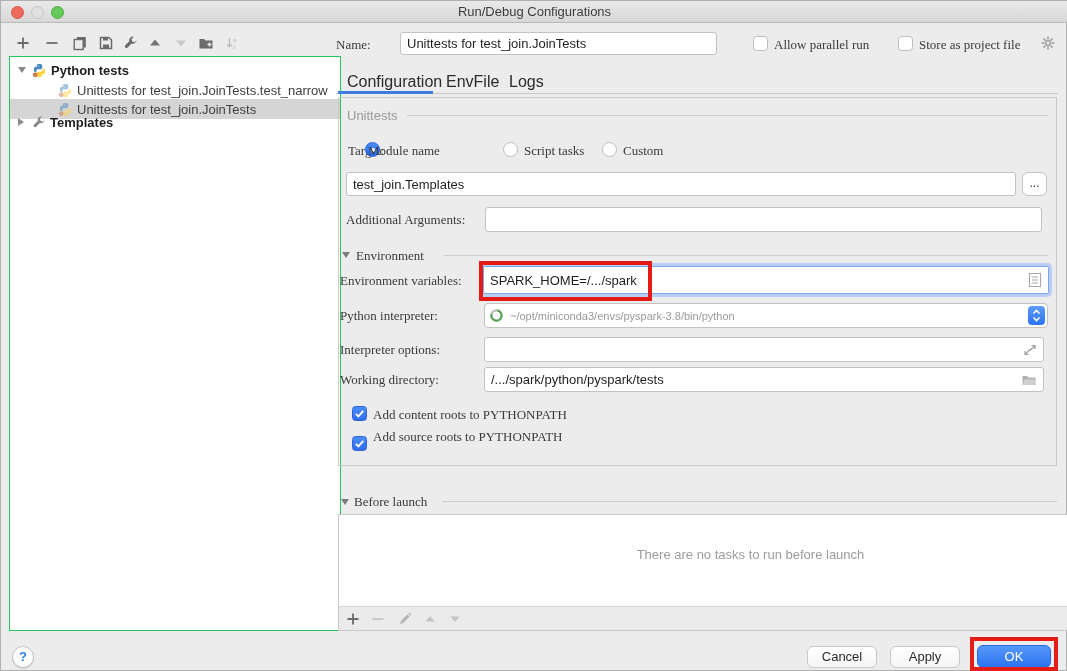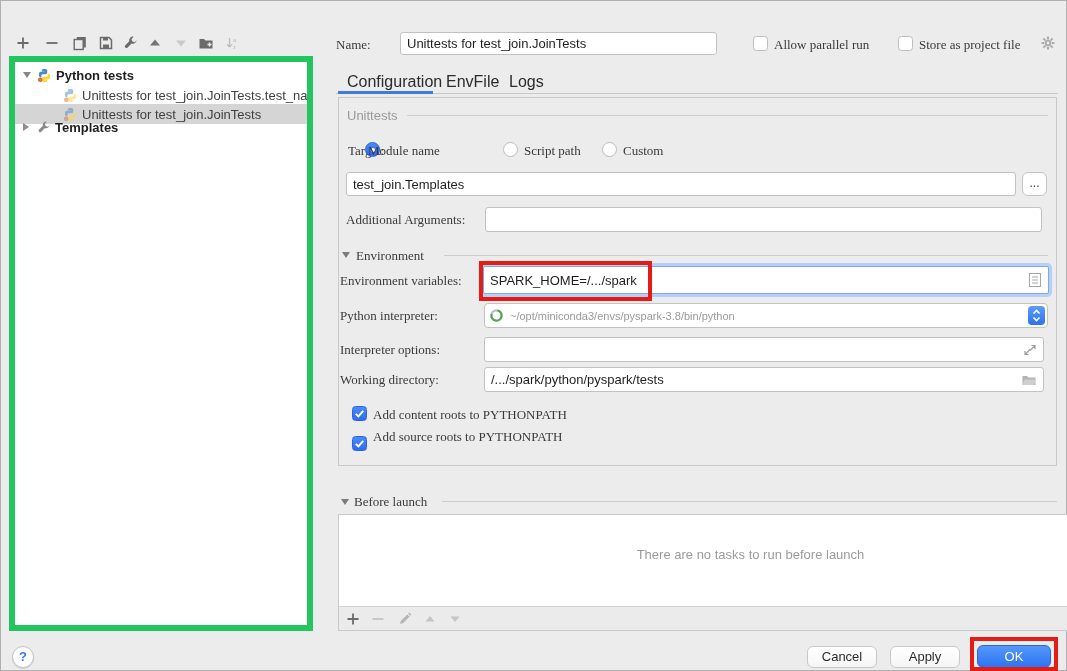--- a/index.html
+++ b/index.html
@@ -12,21 +12,21 @@
   .titlebar { position:absolute; left:0; top:0; width:1067px; height:22px;
     background:linear-gradient(#e9e9e9,#d8d8d8); border-bottom:1px solid #b9b9b9; }
   .title { position:absolute; left:0; right:0; top:3px; text-align:center; font-size:13px; color:#3d3d3d; }
   .light { position:absolute; top:4.5px; width:13px; height:13px; border-radius:50%; }
   .light.red { left:10px; background:#ee6a5f; border:1px solid #d95348; }
   .light.gray { left:30px; background:#dfdfdf; border:1px solid #c6c6c6; }
   .light.green { left:50px; background:#64c958; border:1px solid #4eae3d; }
 
   
   .tool-icon { position:absolute; top:33px; width:18px; height:18px; display:flex; align-items:center; justify-content:center; }
-  .tree-panel { position:absolute; left:8px; top:55px; width:304px; height:575px; background:#fff; border:6px solid #22c55e; overflow:hidden; }
+  .tree-panel { position:absolute; left:8px; top:55px; width:332px; height:575px; background:#fff; border:1px solid #22c55e; overflow:hidden; }
   .tree-row { position:absolute; left:0; width:100%; height:20px; display:flex; align-items:center; white-space:nowrap; font-size:13px; color:#404040; }
   .tree-row.selected { background:#d5d5d5; }
   .tree-row .tw { display:inline-block; width:0; height:0; margin-left:8px; }
   .tw.open { border-left:4.5px solid transparent; border-right:4.5px solid transparent; border-top:6px solid #878787; }
   .tw.closed { border-top:4.5px solid transparent; border-bottom:4.5px solid transparent; border-left:6px solid #8d8d8d; }
   .tree-ico { width:15px; height:15px; margin:0 4px 0 6px; flex:0 0 auto; }
   .tree-ico.faded { opacity:.5; }
   .tree-row b { color:#1f1f1f; }
   .help-btn { position:absolute; left:11px; top:645px; width:22px; height:22px; border-radius:50%;
     background:#fff; border:1px solid #c4c4c4; box-shadow:0 1px 1px rgba(0,0,0,.12);
@@ -82,20 +82,26 @@
   .btn.primary { background:linear-gradient(#5598fa,#2c74f2); border:1px solid #2a67e2; color:#fff; }
 
   .annot { position:absolute; border:4px solid #e51c15; z-index:50; }
   .icon16 { width:16px; height:16px; display:block; }
 </style>
 </head>
 <body>
 
 <div class="window">
 
+  <div class="titlebar">
+    <div class="light red"></div>
+    <div class="light gray"></div>
+    <div class="light green"></div>
+    <div class="title">Run/Debug Configurations</div>
+  </div>
 
   <div class="tool-icon" style="left:13px">
     <svg class="icon16" viewBox="0 0 16 16">
         <path d="M8 2.5v11M2.5 8h11" stroke="#6b6b6b" stroke-width="1.8" fill="none"></path>
       </svg>
   </div>
   <div class="tool-icon" style="left:42px">
     <svg class="icon16" viewBox="0 0 16 16">
         <path d="M2.5 8h11" stroke="#6b6b6b" stroke-width="1.8" fill="none"></path>
       </svg>
@@ -214,21 +220,21 @@
   <div class="tab-underline"></div>
 
   <div class="groupbox"></div>
   <div class="group-label" style="left:346px; top:107px">Unittests</div>
   <div class="line" style="left:406px; top:114px; width:641px"></div>
 
   <div class="label" style="left:347px; top:142px">Target:</div>
   <div class="radio on" style="left:364px; top:141px"></div>
   <div class="label" style="left:367px; top:142px">Module name</div>
   <div class="radio" style="left:502px; top:141px"></div>
-  <div class="label" style="left:523px; top:142px">Script path</div>
+  <div class="label" style="left:523px; top:142px">Script tasks</div>
   <div class="radio" style="left:601px; top:141px"></div>
   <div class="label" style="left:622px; top:142px">Custom</div>
 
   <div class="field" style="left:345px; top:171px; width:670px; height:24px">
     <span>test_join.Templates</span>
   </div>
   <div class="browse-btn" style="left:1021px; top:171px; width:25px; height:24px; line-height:21px">...</div>
 
   <div class="label" style="left:345px; top:211px">Additional Arguments:</div>
   <div class="field" style="left:484px; top:206px; width:557px; height:25px">

